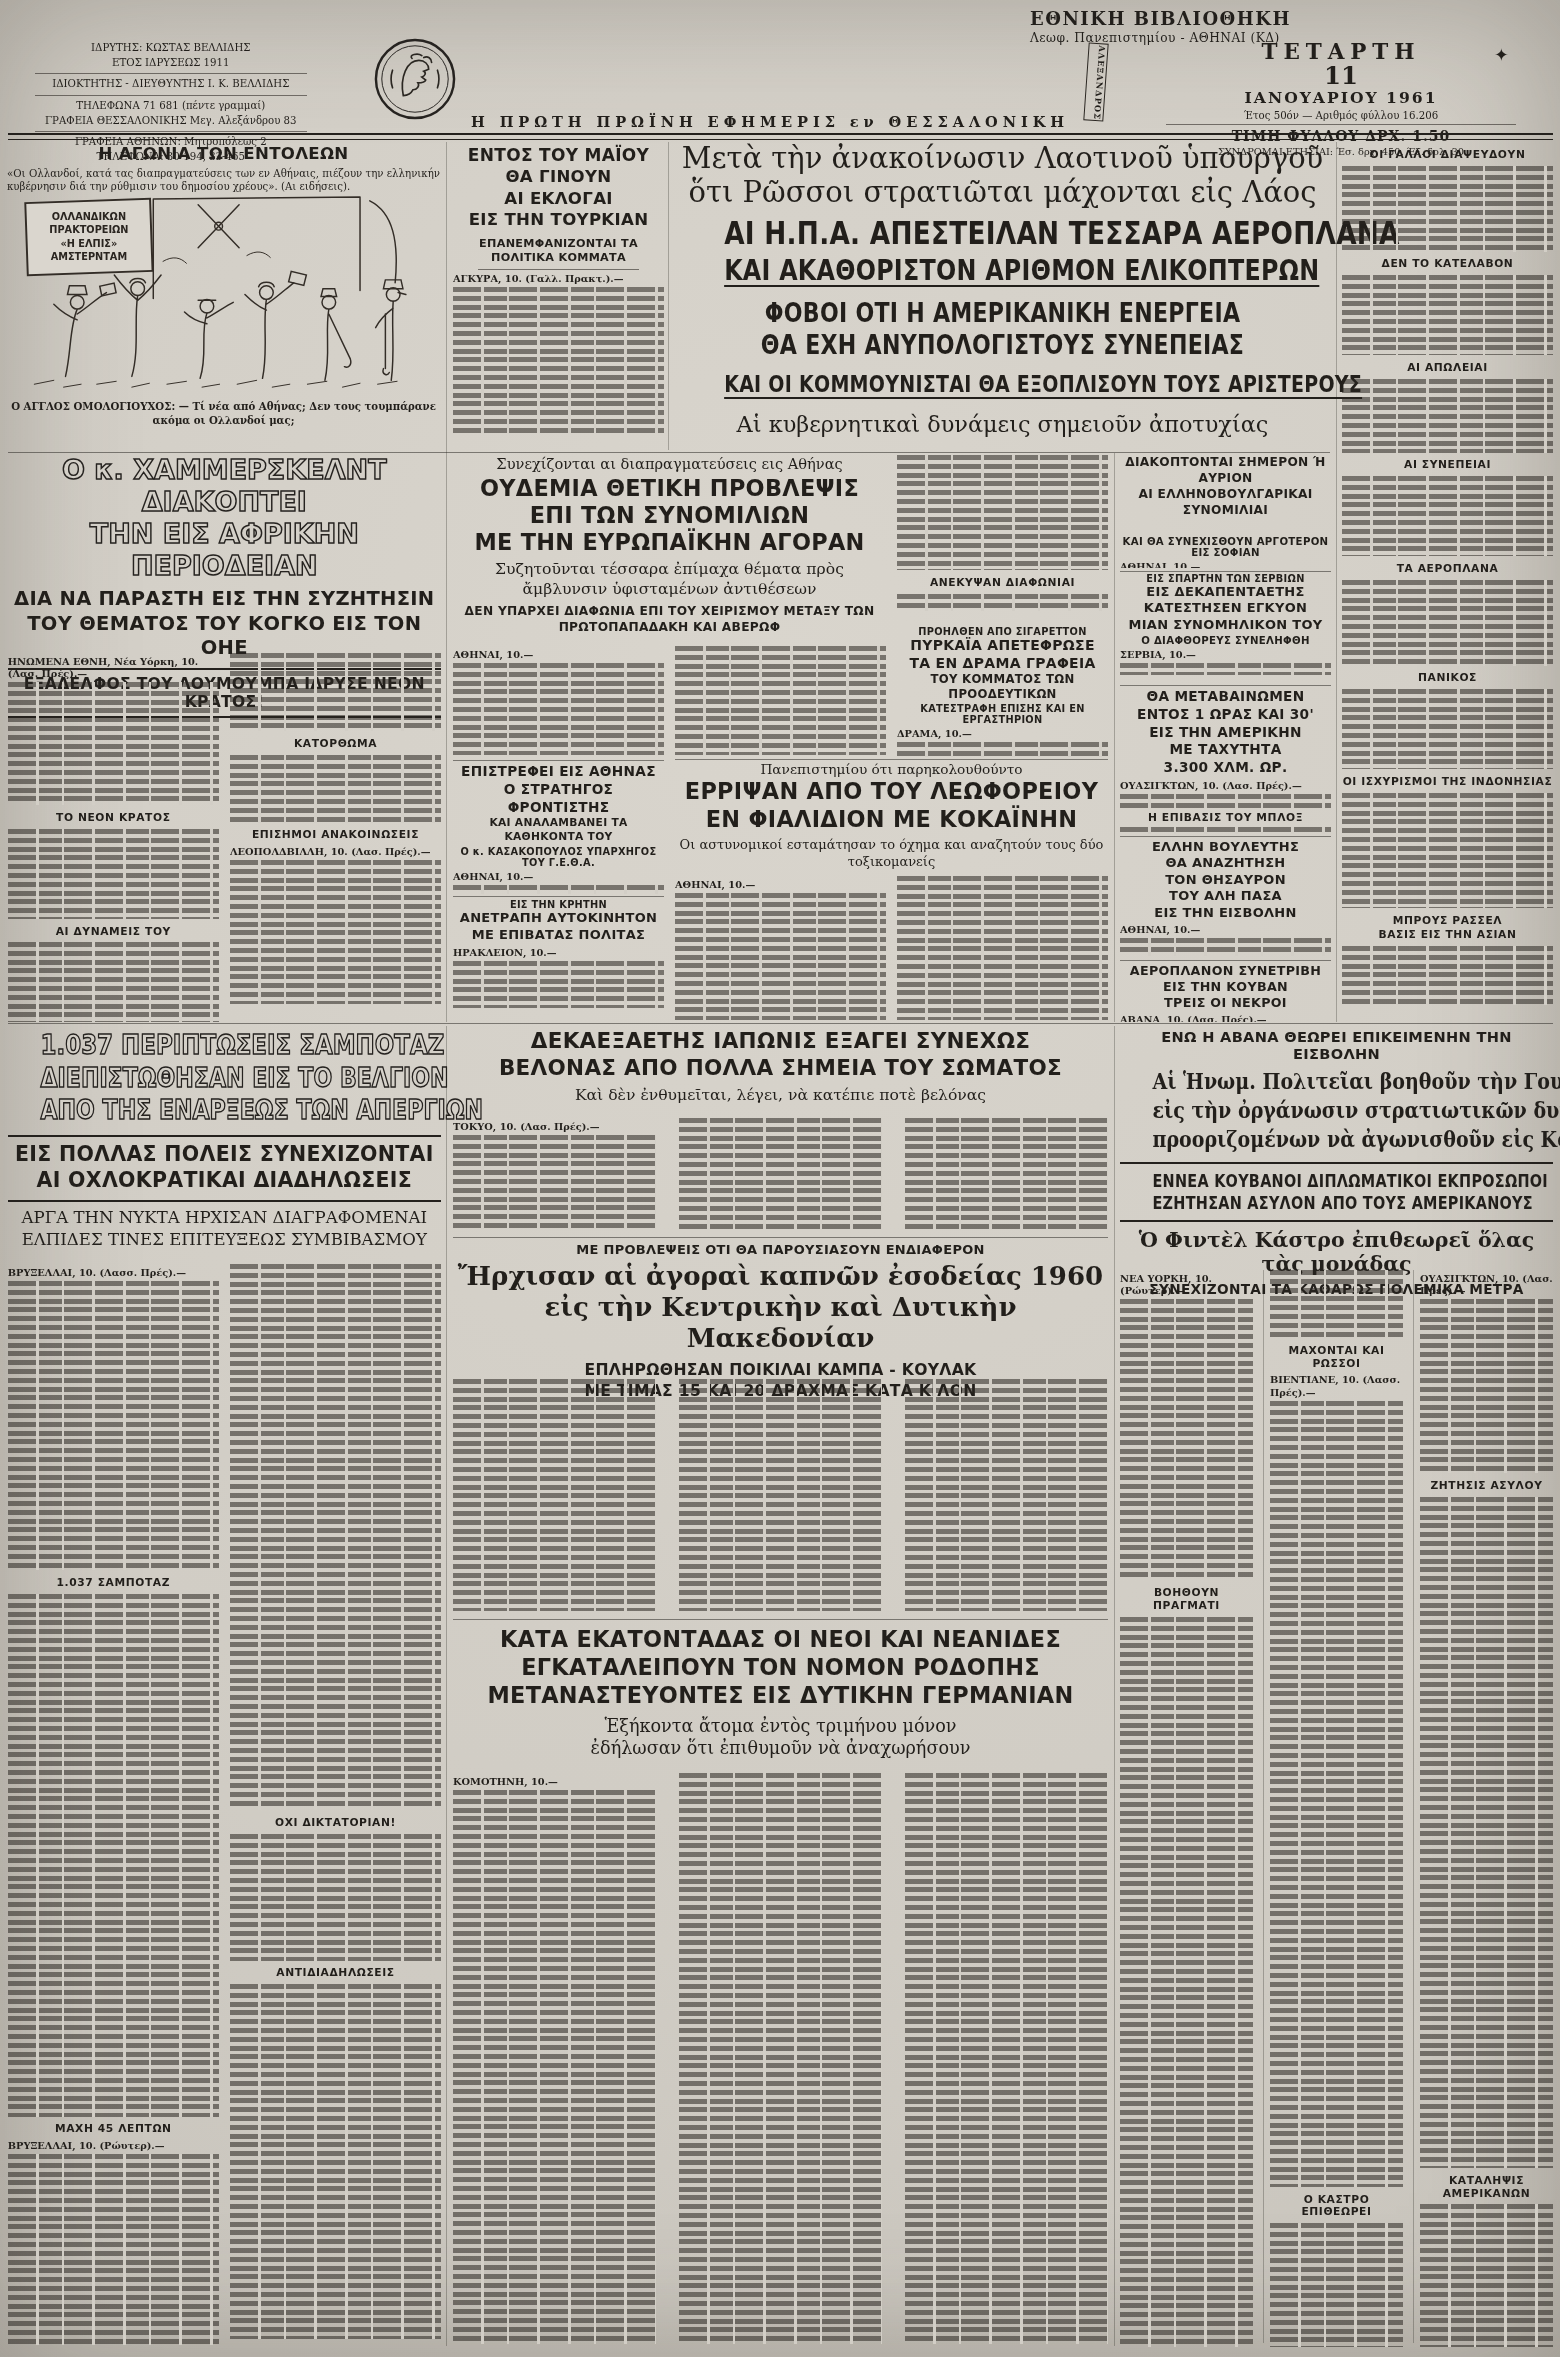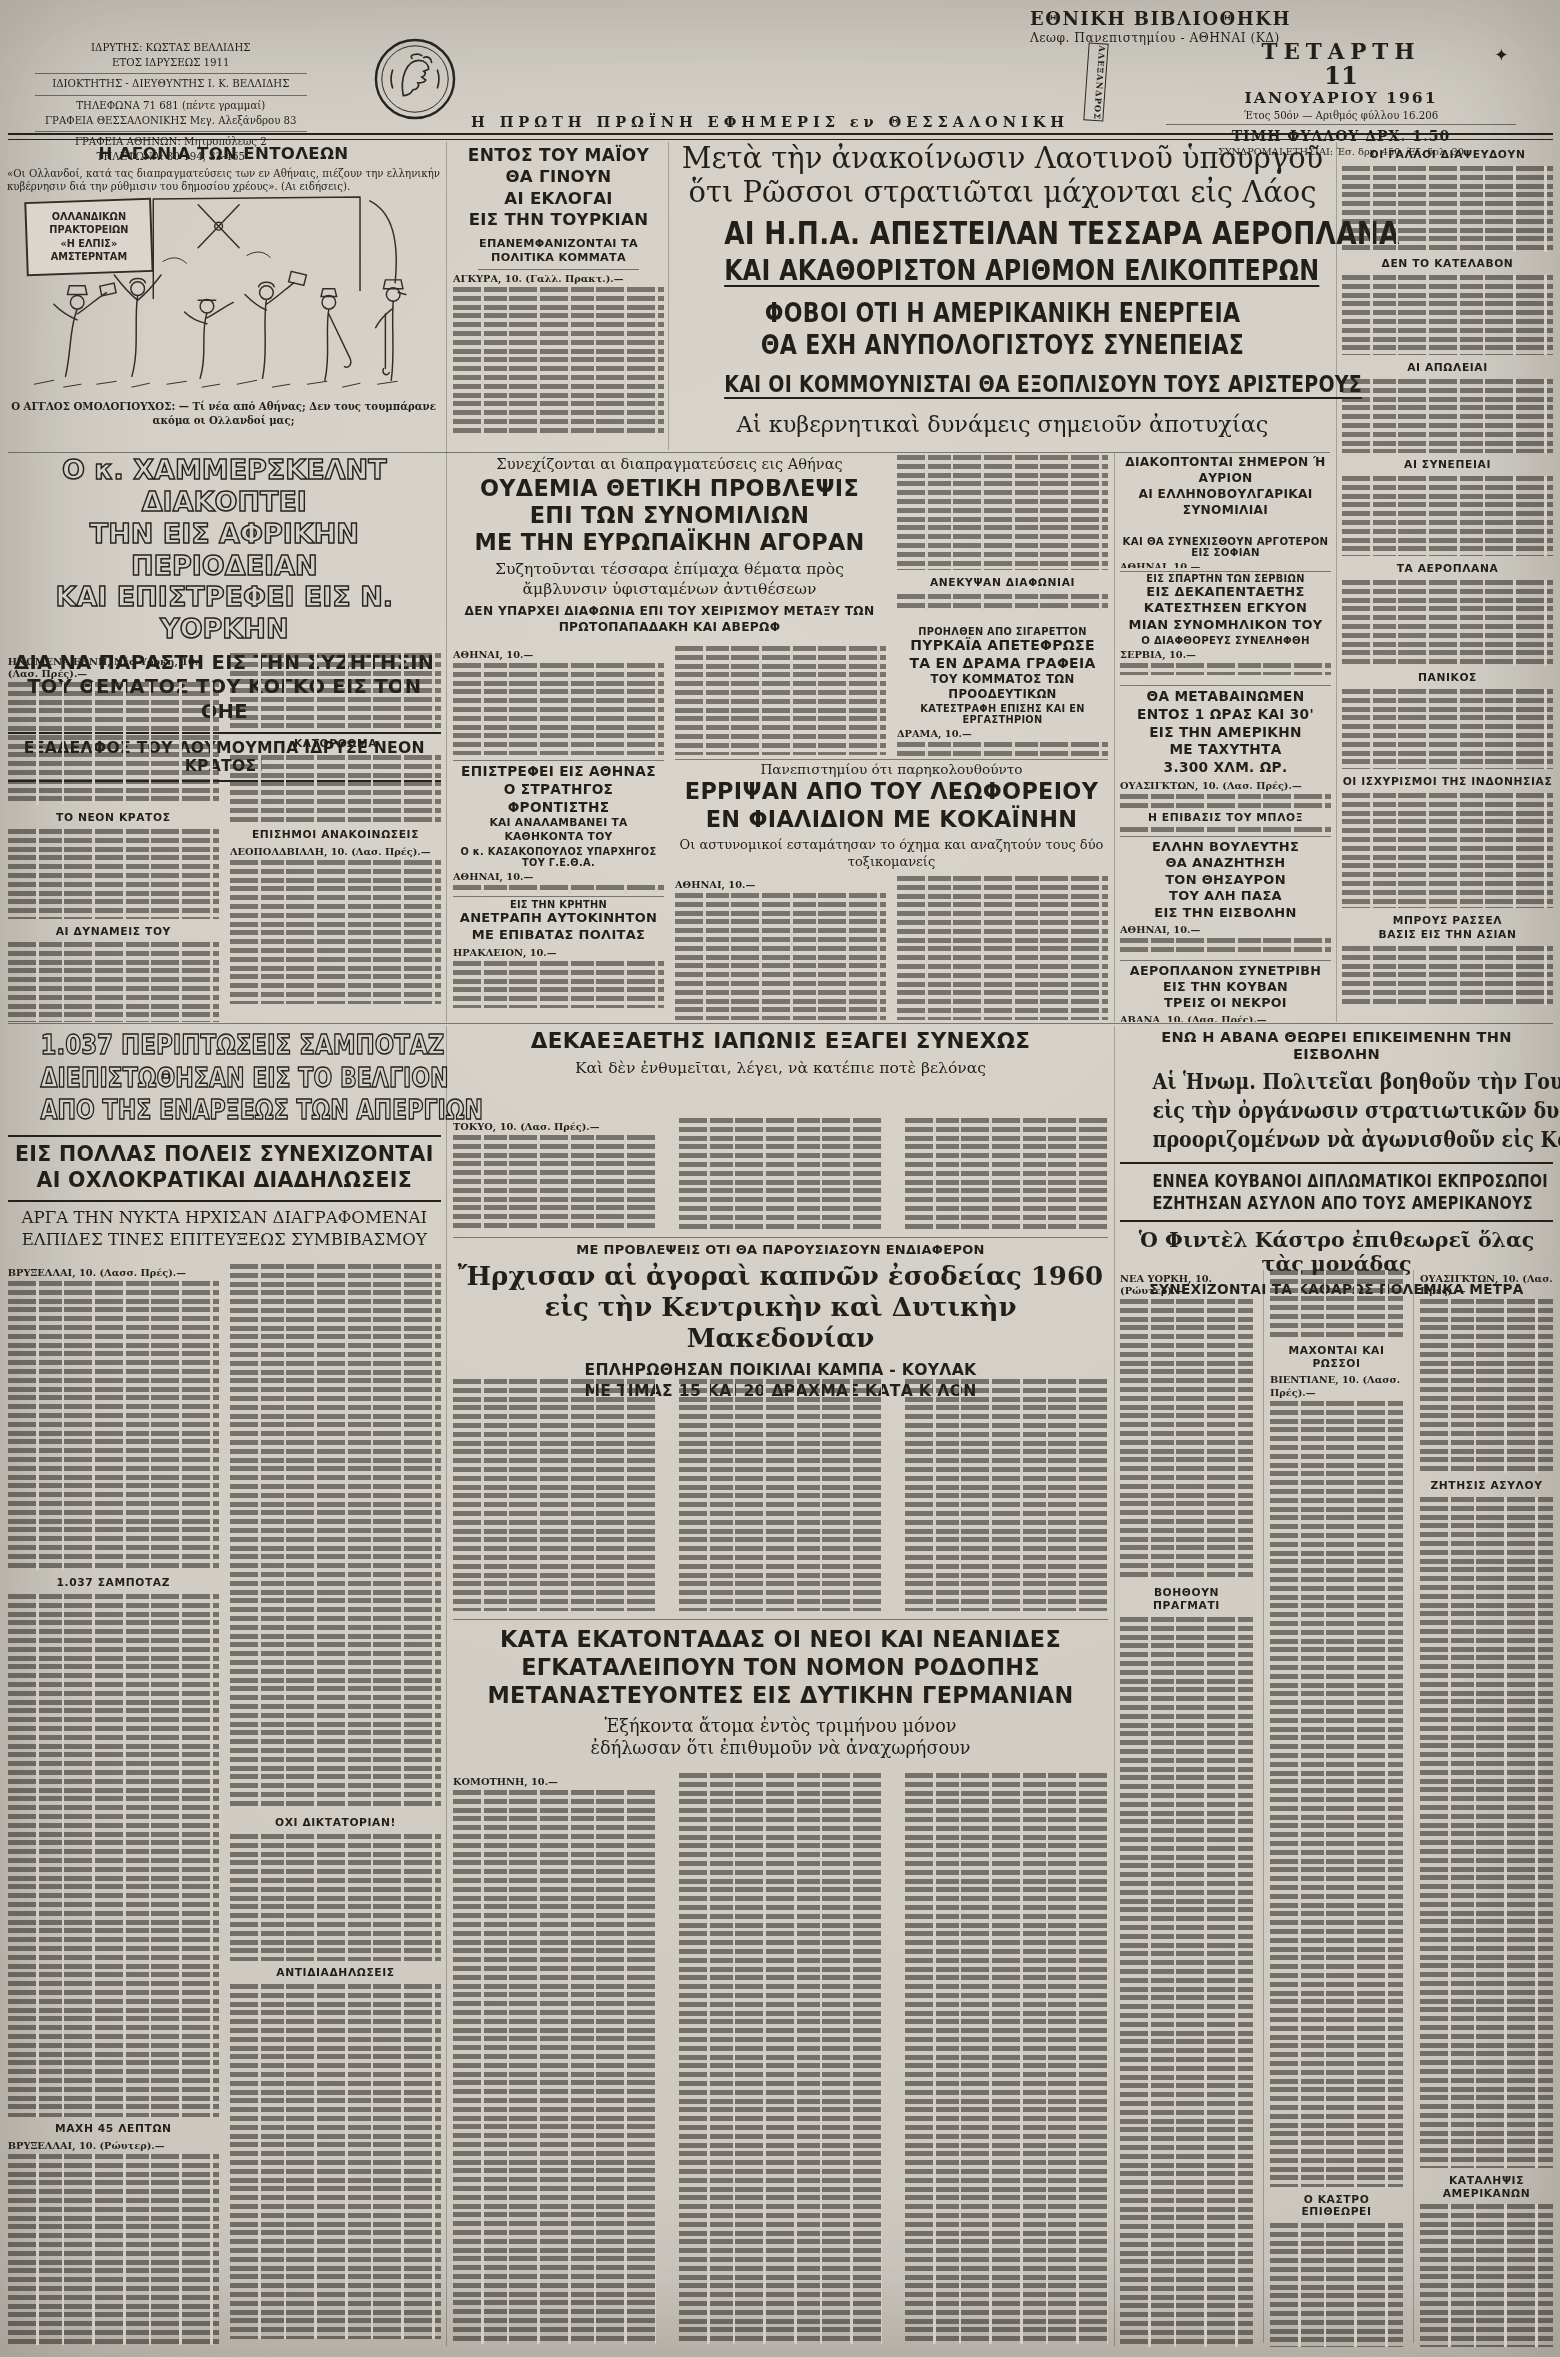--- a/index.html
+++ b/index.html
@@ -158,21 +158,20 @@
     <div class="sh">ΟΙ ΙΣΧΥΡΙΣΜΟΙ ΤΗΣ ΙΝΔΟΝΗΣΙΑΣ</div>
     <div class="fill" style="height:115px"></div>
     <div class="sh" style="margin-bottom:0">ΜΠΡΟΥΣ ΡΑΣΣΕΛ</div>
     <div class="sh" style="margin-top:2px">ΒΑΣΙΣ ΕΙΣ ΤΗΝ ΑΣΙΑΝ</div>
     <div class="fill" style="height:59px"></div>
   </div>
 
   <div class="abs c" style="left:7.8px;top:454px;width:433px">
     <div class="hollow" style="font-size:27px;line-height:1.18">Ο κ. ΧΑΜΜΕΡΣΚΕΛΝΤ ΔΙΑΚΟΠΤΕΙ</div>
     <div class="hollow" style="font-size:27px;line-height:1.18">ΤΗΝ ΕΙΣ ΑΦΡΙΚΗΝ ΠΕΡΙΟΔΕΙΑΝ</div>
-    <div class="hollow" style="font-size:27px;line-height:1.18">ΚΑΙ ΕΠΙΣΤΡΕΦΕΙ ΕΙΣ Ν. ΥΟΡΚΗΝ</div>
     <div class="h-sans" style="font-size:19.5px;line-height:1.25;margin-top:5.9px">ΔΙΑ ΝΑ ΠΑΡΑΣΤΗ ΕΙΣ ΤΗΝ ΣΥΖΗΤΗΣΙΝ</div>
     <div class="h-sans" style="font-size:19.5px;line-height:1.25">ΤΟΥ ΘΕΜΑΤΟΣ ΤΟΥ ΚΟΓΚΟ ΕΙΣ ΤΟΝ ΟΗΕ</div>
     <div class="h-sans banner" style="font-size:15.6px">ΕΞΑΔΕΛΦΟΣ ΤΟΥ ΛΟΥΜΟΥΜΠΑ ΙΔΡΥΣΕ ΝΕΟΝ ΚΡΑΤΟΣ!</div>
   </div>
   <div class="col" style="left:7.8px;top:653px;width:211px;height:369px">
     <div class="dl">ΗΝΩΜΕΝΑ ΕΘΝΗ, Νέα Υόρκη, 10. (Λασ. Πρές).—</div>
     <div class="fill" style="height:123px"></div>
     <div class="sh">ΤΟ ΝΕΟΝ ΚΡΑΤΟΣ</div>
     <div class="fill" style="height:90px"></div>
     <div class="sh">ΑΙ ΔΥΝΑΜΕΙΣ ΤΟΥ</div>
@@ -319,20 +318,21 @@
   <div class="col" style="left:230px;top:1264px;width:211px;height:1083px">
     <div class="fill" style="height:546px"></div>
     <div class="sh">ΟΧΙ ΔΙΚΤΑΤΟΡΙΑΝ!</div>
     <div class="fill" style="height:127px"></div>
     <div class="sh">ΑΝΤΙΔΙΑΔΗΛΩΣΕΙΣ</div>
     <div class="fill" style="height:355px"></div>
   </div>
 
   <div class="abs c" style="left:453px;top:1028px;width:655px">
     <div class="h-sans" style="font-size:21.5px;line-height:1.25">ΔΕΚΑΕΞΑΕΤΗΣ ΙΑΠΩΝΙΣ ΕΞΑΓΕΙ ΣΥΝΕΧΩΣ</div>
+    <div class="h-sans" style="font-size:21.5px;line-height:1.25">ΒΕΛΟΝΑΣ ΑΠΟ ΠΟΛΛΑ ΣΗΜΕΙΑ ΤΟΥ ΣΩΜΑΤΟΣ</div>
     <div class="t-serif" style="font-size:15.6px;margin-top:3.9px">Καὶ δὲν ἐνθυμεῖται, λέγει, νὰ κατέπιε ποτὲ βελόνας</div>
   </div>
   <div class="col" style="left:453px;top:1118px;width:203px;height:113px">
     <div class="dl">ΤΟΚΥΟ, 10. (Λασ. Πρές).—</div>
     <div class="fill" style="height:94px"></div>
   </div>
   <div class="col" style="left:679px;top:1118px;width:203px;height:113px">
     <div class="fill" style="height:111px"></div>
   </div>
   <div class="col" style="left:905px;top:1118px;width:203px;height:113px">

